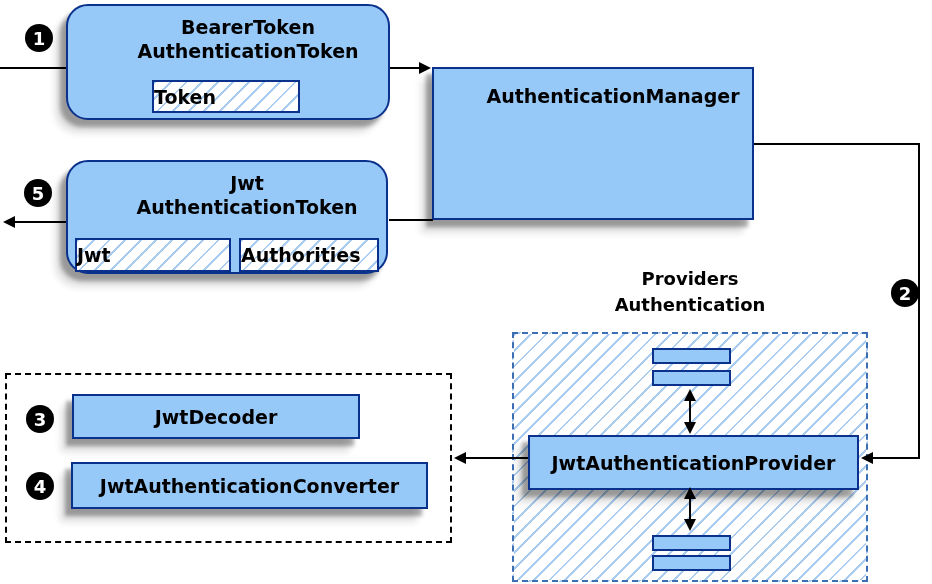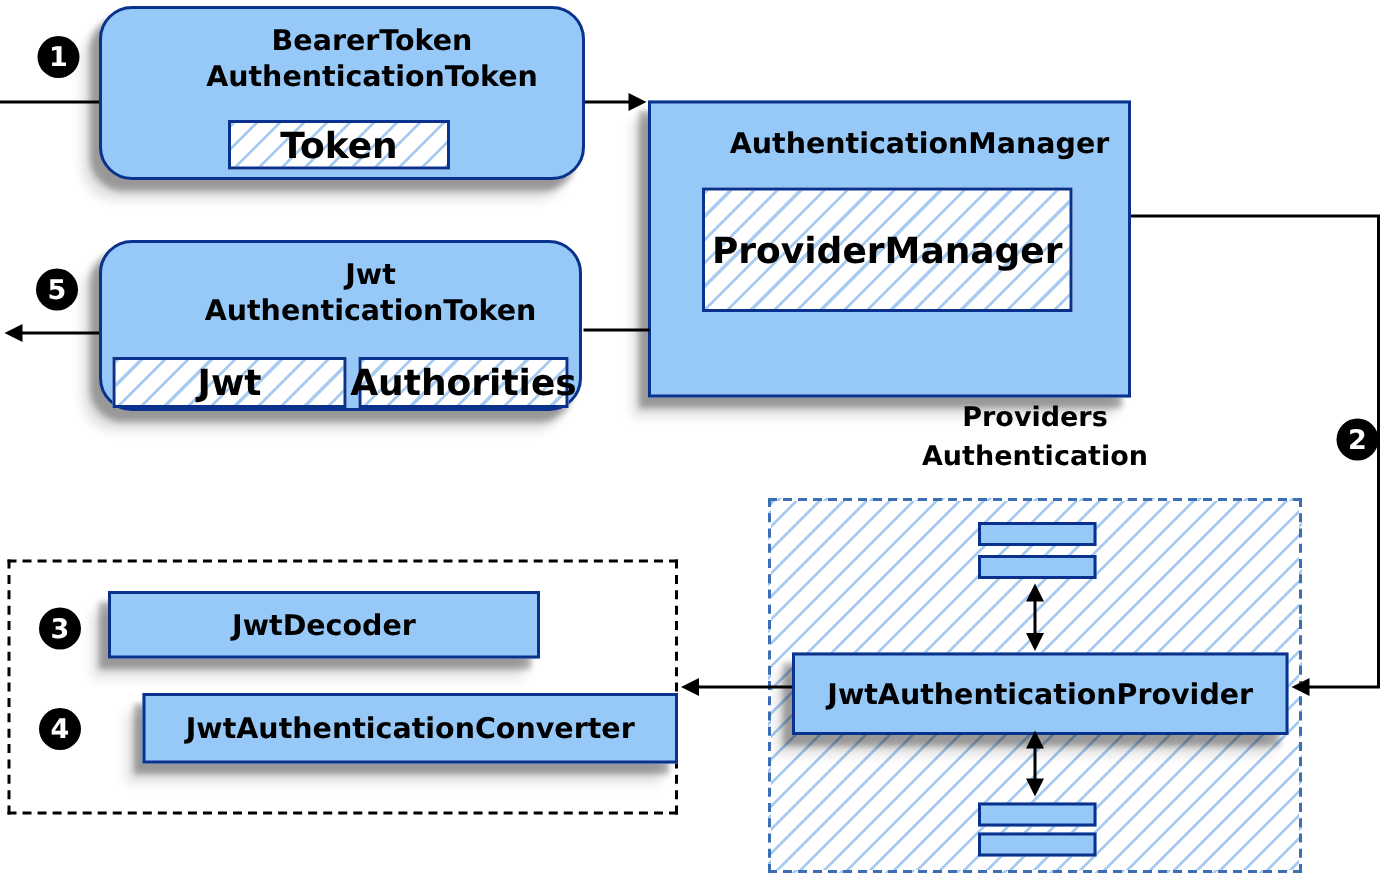--- a/index.html
+++ b/index.html
@@ -39,22 +39,21 @@
     line-height: 24px;
     padding-top: 9px;
   }
   .node-title span { display: block; margin-left: 40px; }
   .field {
     position: absolute;
     background-color: #fff;
     border: 2px solid var(--node-stroke);
     display: flex;
     align-items: center;
-    justify-content: center;
-    font-size: 24px;
+    font-size: 19px;
   }
   .hatch {
     background-image: repeating-linear-gradient(135deg,
       var(--hatch-line) 0px, var(--hatch-line) 2px,
       transparent 2px, transparent 11px);
   }
   .center-label {
     display: flex;
     align-items: center;
     justify-content: center;
@@ -119,26 +118,23 @@
   <div class="node rounded" style="left:66px; top:4px; width:324px; height:116px;">
     <div class="node-title">
       <span>BearerToken</span>
       <span>AuthenticationToken</span>
     </div>
     <div class="field hatch" style="left:84px; top:74px; width:148px; height:33px;">
       <span>Token</span>
     </div>
   </div>
 
-  <div class="node" style="left:432px; top:67px; width:322px; height:198px;">
+  <div class="node" style="left:432px; top:67px; width:322px; height:153px;">
     <div class="node-title" style="padding-top:15px;">
       <span>AuthenticationManager</span>
-    </div>
-    <div class="field hatch" style="left:34px; top:56px; width:247px; height:83px;">
-      <span>ProviderManager</span>
     </div>
   </div>
 
   <div class="node rounded" style="left:66px; top:160px; width:322px; height:114px;">
     <div class="node-title">
       <span>Jwt</span>
       <span>AuthenticationToken</span>
     </div>
     <div class="field hatch" style="left:7px; top:76px; width:156px; height:34px;">
       <span>Jwt</span>
@@ -164,21 +160,21 @@
   <div class="node center-label" style="left:528px; top:435px; width:331px; height:55px;">
     <span>JwtAuthenticationProvider</span>
   </div>
 
   <div class="dashed-black" style="left:5px; top:373px; width:447px; height:170px;"></div>
 
   <div class="node center-label" style="left:72px; top:394px; width:288px; height:45px;">
     <span>JwtDecoder</span>
   </div>
 
-  <div class="node center-label" style="left:71px; top:462px; width:357px; height:47px;margin-left:24px;">
+  <div class="node center-label" style="left:71px; top:462px; width:357px; height:47px;">
     <span>JwtAuthenticationConverter</span>
   </div>
 
   <div class="badge" style="left:25px; top:24px;">
     <span>1</span>
   </div>
   <div class="badge" style="left:891px; top:279px;">
     <span>2</span>
   </div>
   <div class="badge" style="left:26px; top:405px;">

